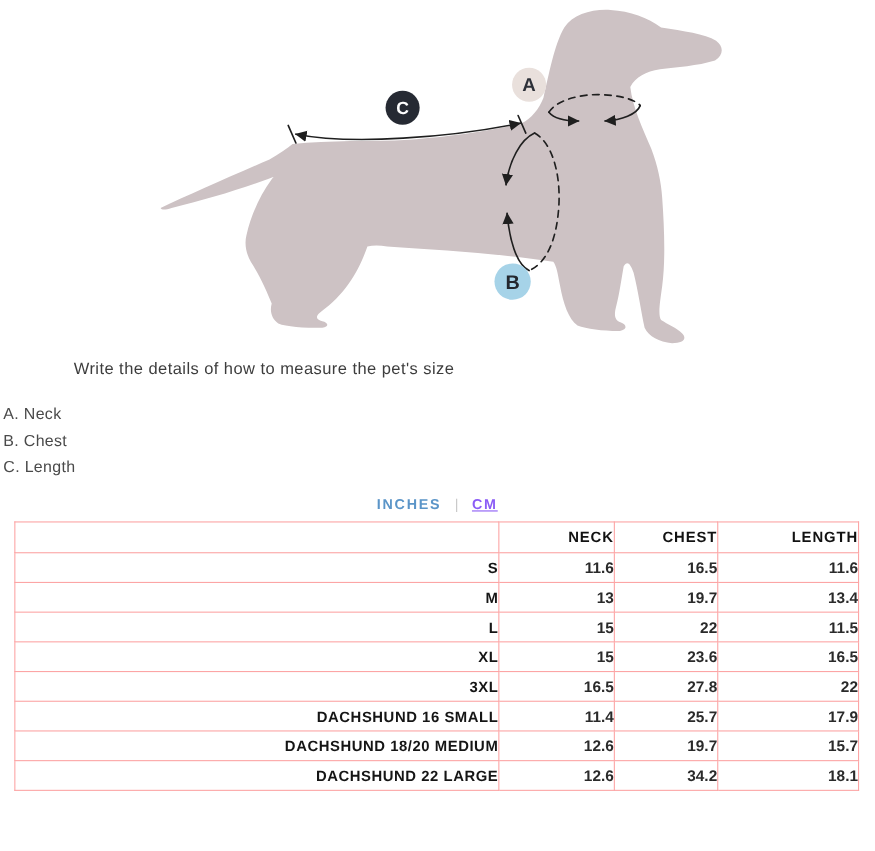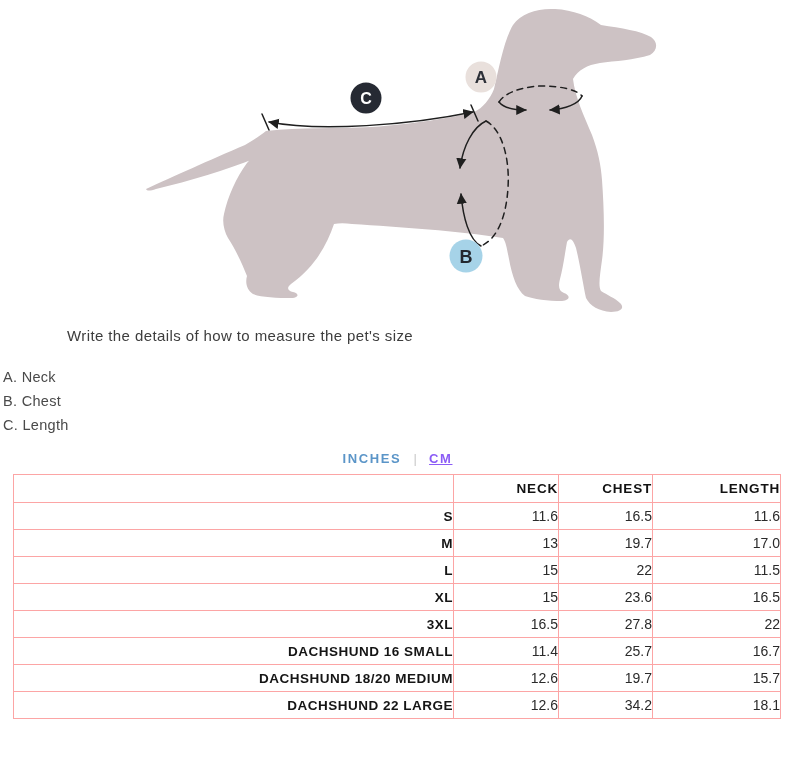--- a/index.html
+++ b/index.html
@@ -17,21 +17,21 @@
            font-size:13px; font-weight:bold; letter-spacing:1.6px; }
   .units .sel { color:#5b95c8; cursor:pointer; }
   .units .sep { color:#c9c9c9; font-weight:normal; margin:0 7px; letter-spacing:0; }
   .units .alt { color:#8b5cf6; cursor:pointer;text-decoration:underline; }
 
   table.size-chart { position:absolute; left:13px; top:474px; width:767px;
                      border-collapse:collapse; table-layout:fixed; background:#fff; }
   .size-chart th, .size-chart td { border:1px solid #fca5a5; text-align:right; padding:0; vertical-align:middle; }
   .size-chart thead th { height:27px; font-size:13.5px; font-weight:bold; color:#121212; letter-spacing:0.8px; }
   .size-chart tbody th { height:26px; font-size:13.5px; font-weight:bold; color:#151515; letter-spacing:0.5px; }
-  .size-chart tbody td { height:26px; font-size:14px; font-weight:normal; color:#2a2a2a; }
+  .size-chart tbody td { height:26px; font-size:14px; font-weight:bold; color:#2a2a2a; }
 </style>
 </head>
 <body>
 
 <div class="stage">
 
   <svg class="diagram-svg" width="795" height="325" viewBox="0 0 795 325">
     <defs>
       <marker id="arrow" markerWidth="8" markerHeight="8" viewBox="0 0 8 8" refX="6.5" refY="4" orient="auto-start-reverse">
         <path d="M0,0.6 L7,4 L0,7.4 Z" fill="#1f1f1f"></path>
@@ -145,21 +145,21 @@
       <tr>
         <th>S</th>
         <td>11.6</td>
         <td>16.5</td>
         <td>11.6</td>
       </tr>
       <tr>
         <th>M</th>
         <td>13</td>
         <td>19.7</td>
-        <td>17.0</td>
+        <td>13.4</td>
       </tr>
       <tr>
         <th>L</th>
         <td>15</td>
         <td>22</td>
         <td>11.5</td>
       </tr>
       <tr>
         <th>XL</th>
         <td>15</td>
@@ -169,21 +169,21 @@
       <tr>
         <th>3XL</th>
         <td>16.5</td>
         <td>27.8</td>
         <td>22</td>
       </tr>
       <tr>
         <th>DACHSHUND 16 SMALL</th>
         <td>11.4</td>
         <td>25.7</td>
-        <td>16.7</td>
+        <td>17.9</td>
       </tr>
       <tr>
         <th>DACHSHUND 18/20 MEDIUM</th>
         <td>12.6</td>
         <td>19.7</td>
         <td>15.7</td>
       </tr>
       <tr>
         <th>DACHSHUND 22 LARGE</th>
         <td>12.6</td>

